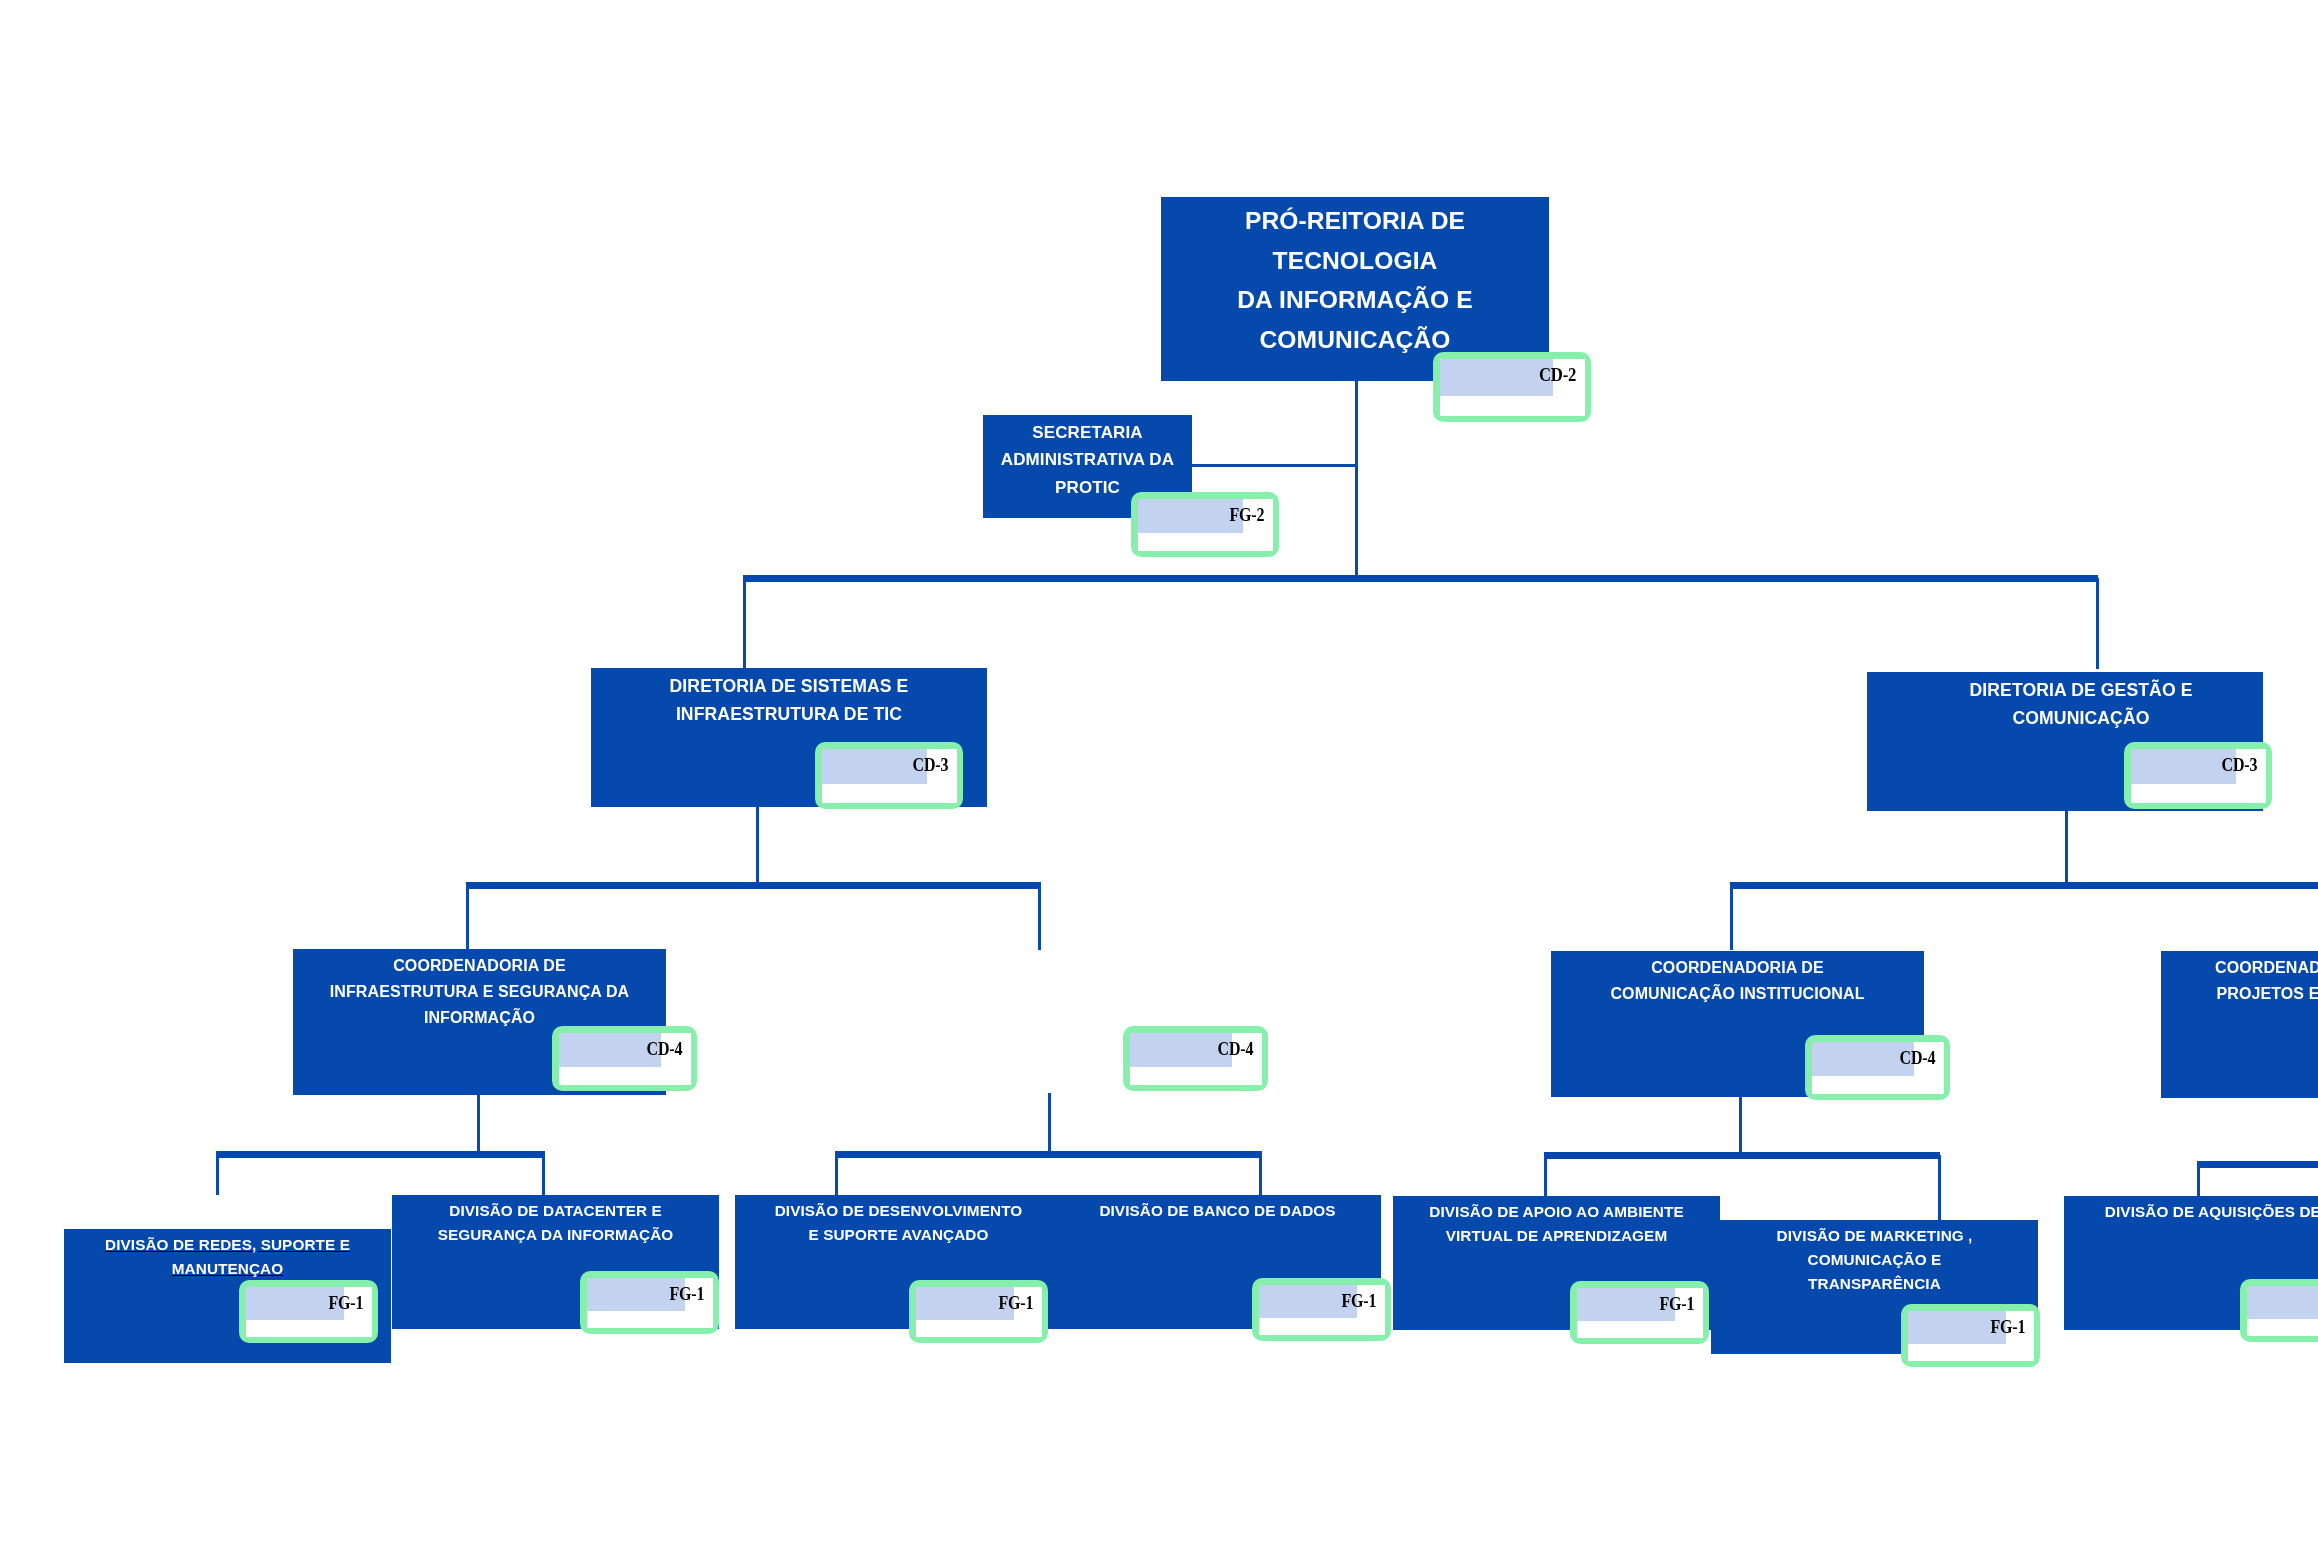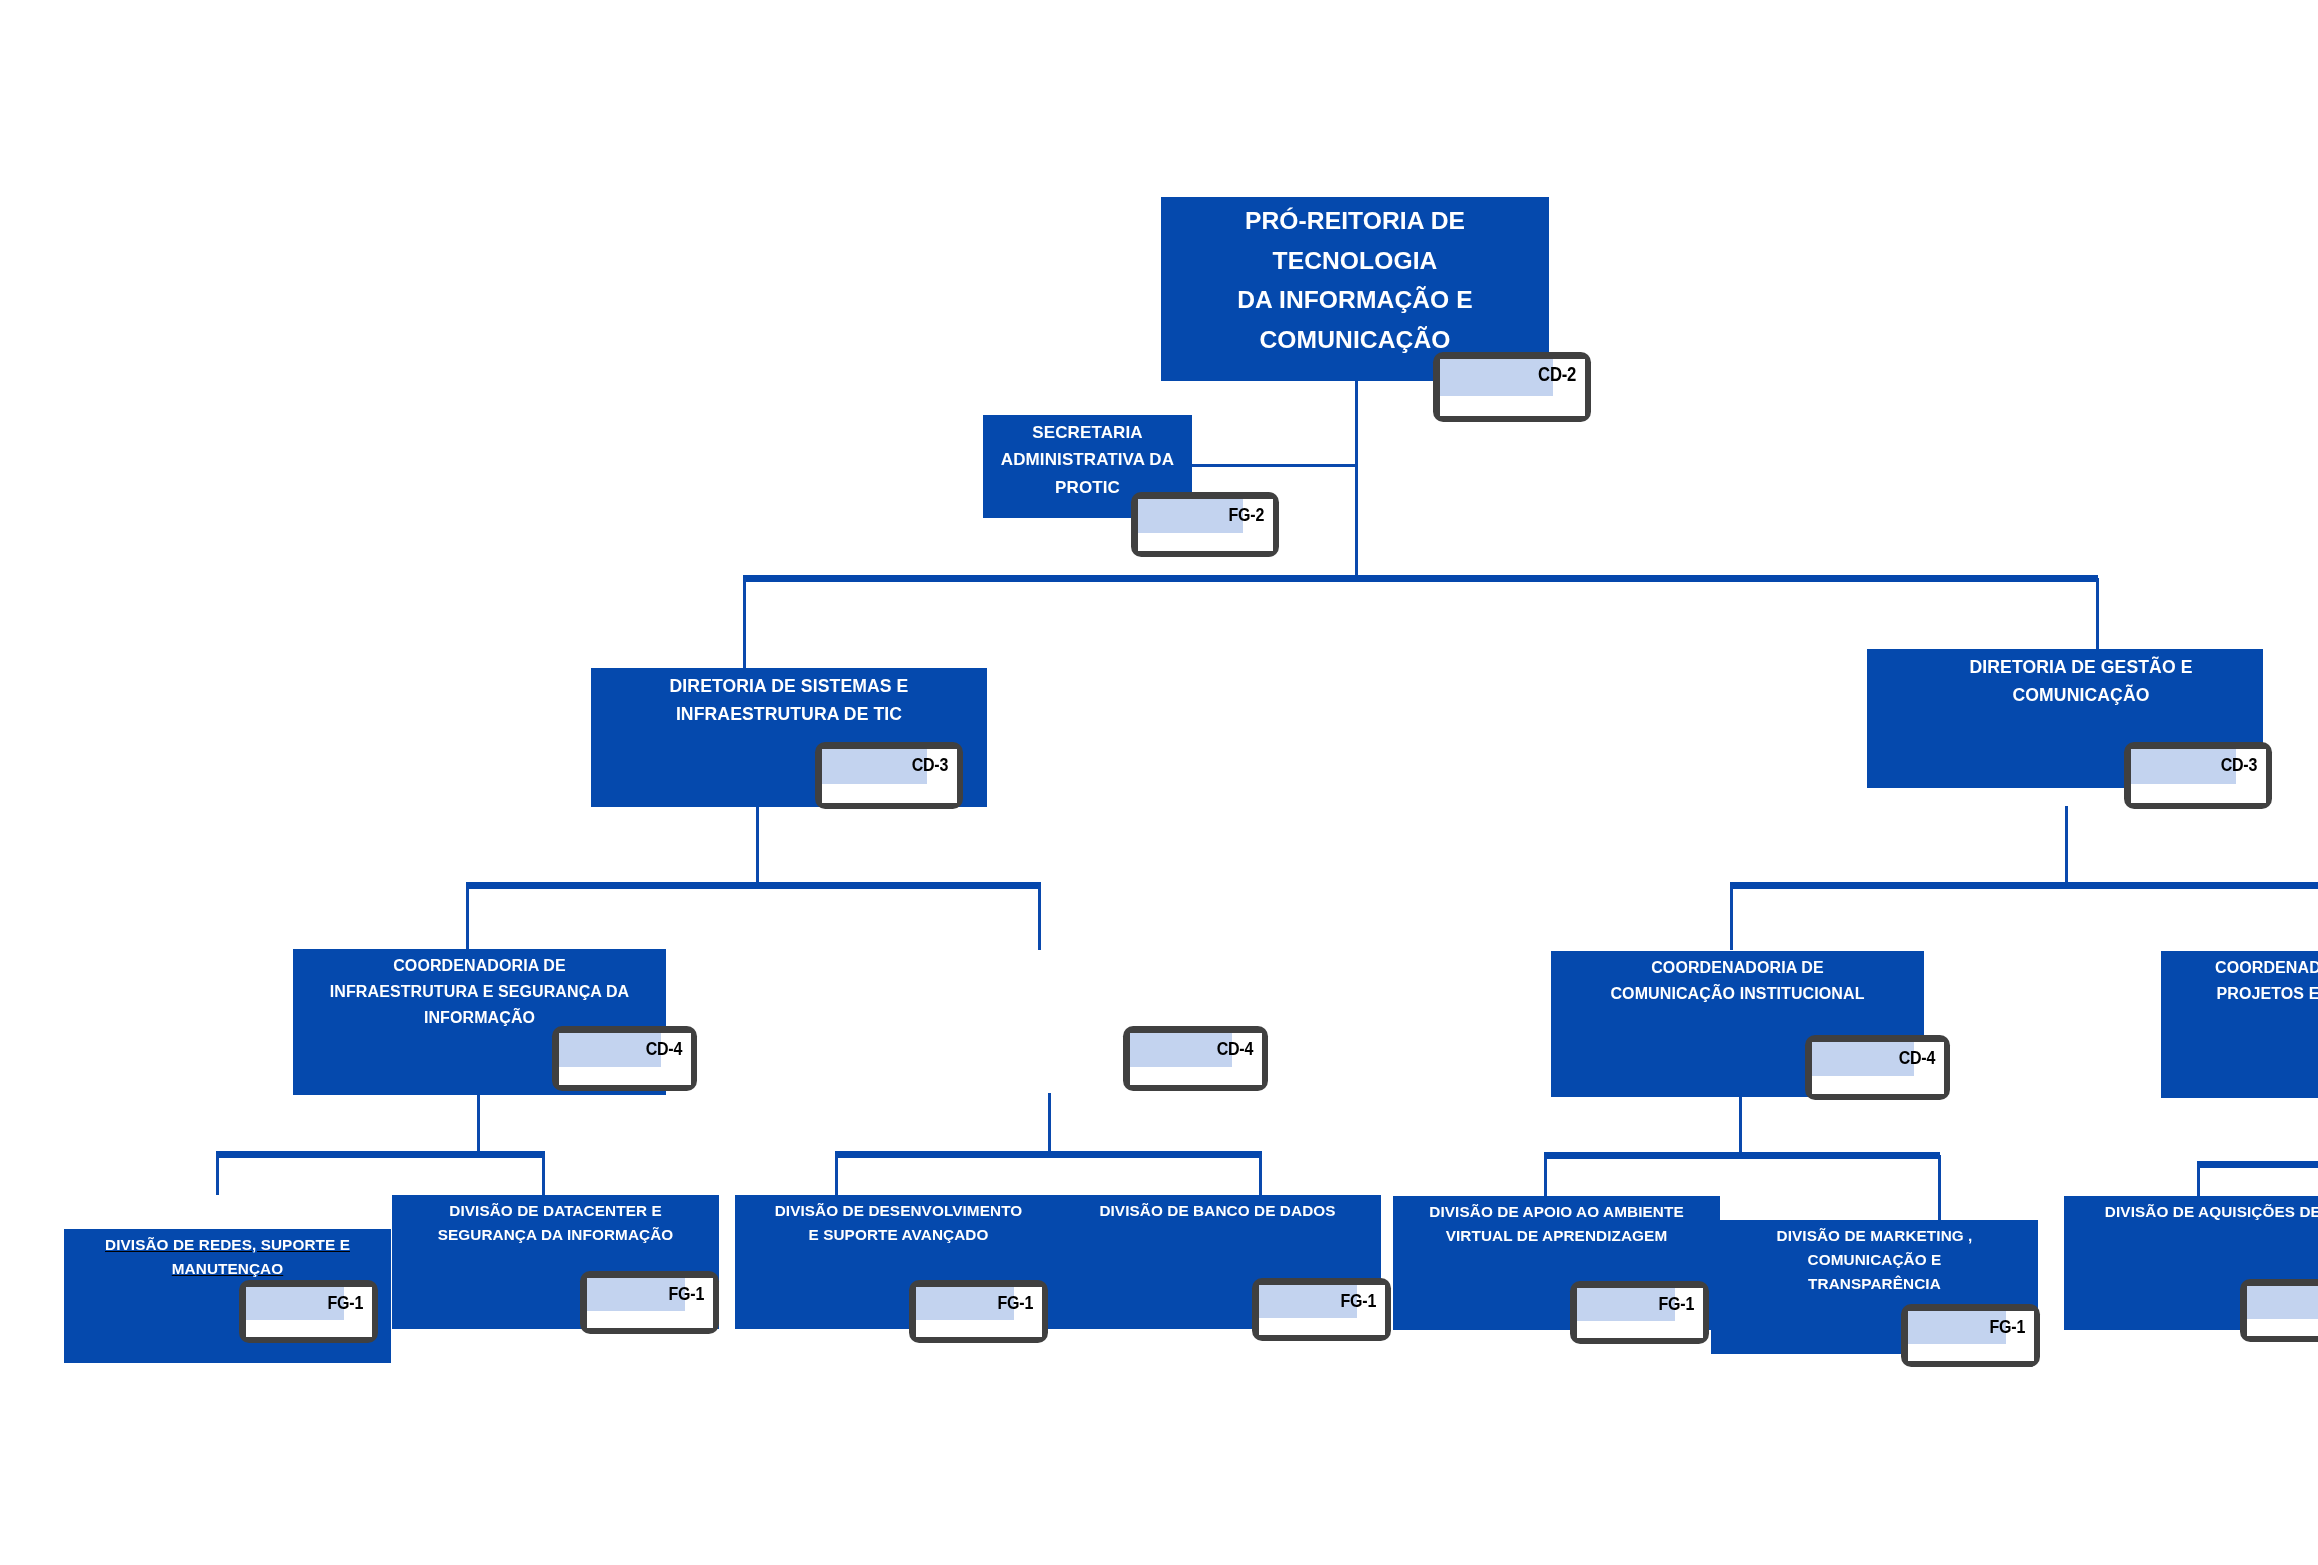--- a/index.html
+++ b/index.html
@@ -49,24 +49,25 @@
   .node.root   { }
   .node.root   .label { font-size: 24.6px; line-height: 1.62; }
   .node.sec    .label { font-size: 17px; line-height: 1.62; }
   .node.dir    .label { font-size: 17.6px; line-height: 1.62; }
   .node.coord  .label { font-size: 16px; line-height: 1.62; }
   .node.div    .label { font-size: 15.3px; line-height: 1.58; }
 
   
   .badge {
     position: absolute;
-    background: #404040;
+    background: #86efac;
     border-radius: 10.2px;
     box-sizing: border-box;
     padding: 6.5px;
+    font-family: Liberation Serif, serif;
   }
   .badge .inner {
     position: relative;
     width: 100%;
     height: 100%;
     background: #ffffff;
     display: flex;
     align-items: flex-start;
     justify-content: flex-end;
     overflow: hidden;
@@ -161,21 +162,21 @@
     <div class="label">DIRETORIA DE SISTEMAS E
 INFRAESTRUTURA DE TIC</div>
   </div>
   <div class="badge" style="left:815px; top:742px; width:148px; height:67px;">
     <div class="inner">
       <div class="tint"></div>
       <div class="btext">CD-3</div>
     </div>
   </div>
 
-  <div class="node dir" style="left:1867px; top:649px; width:396px; height:139px;padding-left:46px;">
+  <div class="node dir" style="left:1867px; top:672px; width:396px; height:139px;padding-left:46px;">
     <div class="label">DIRETORIA DE GESTÃO E
 COMUNICAÇÃO</div>
   </div>
   <div class="badge" style="left:2124px; top:742px; width:148px; height:67px;">
     <div class="inner">
       <div class="tint"></div>
       <div class="btext">CD-3</div>
     </div>
   </div>
 

